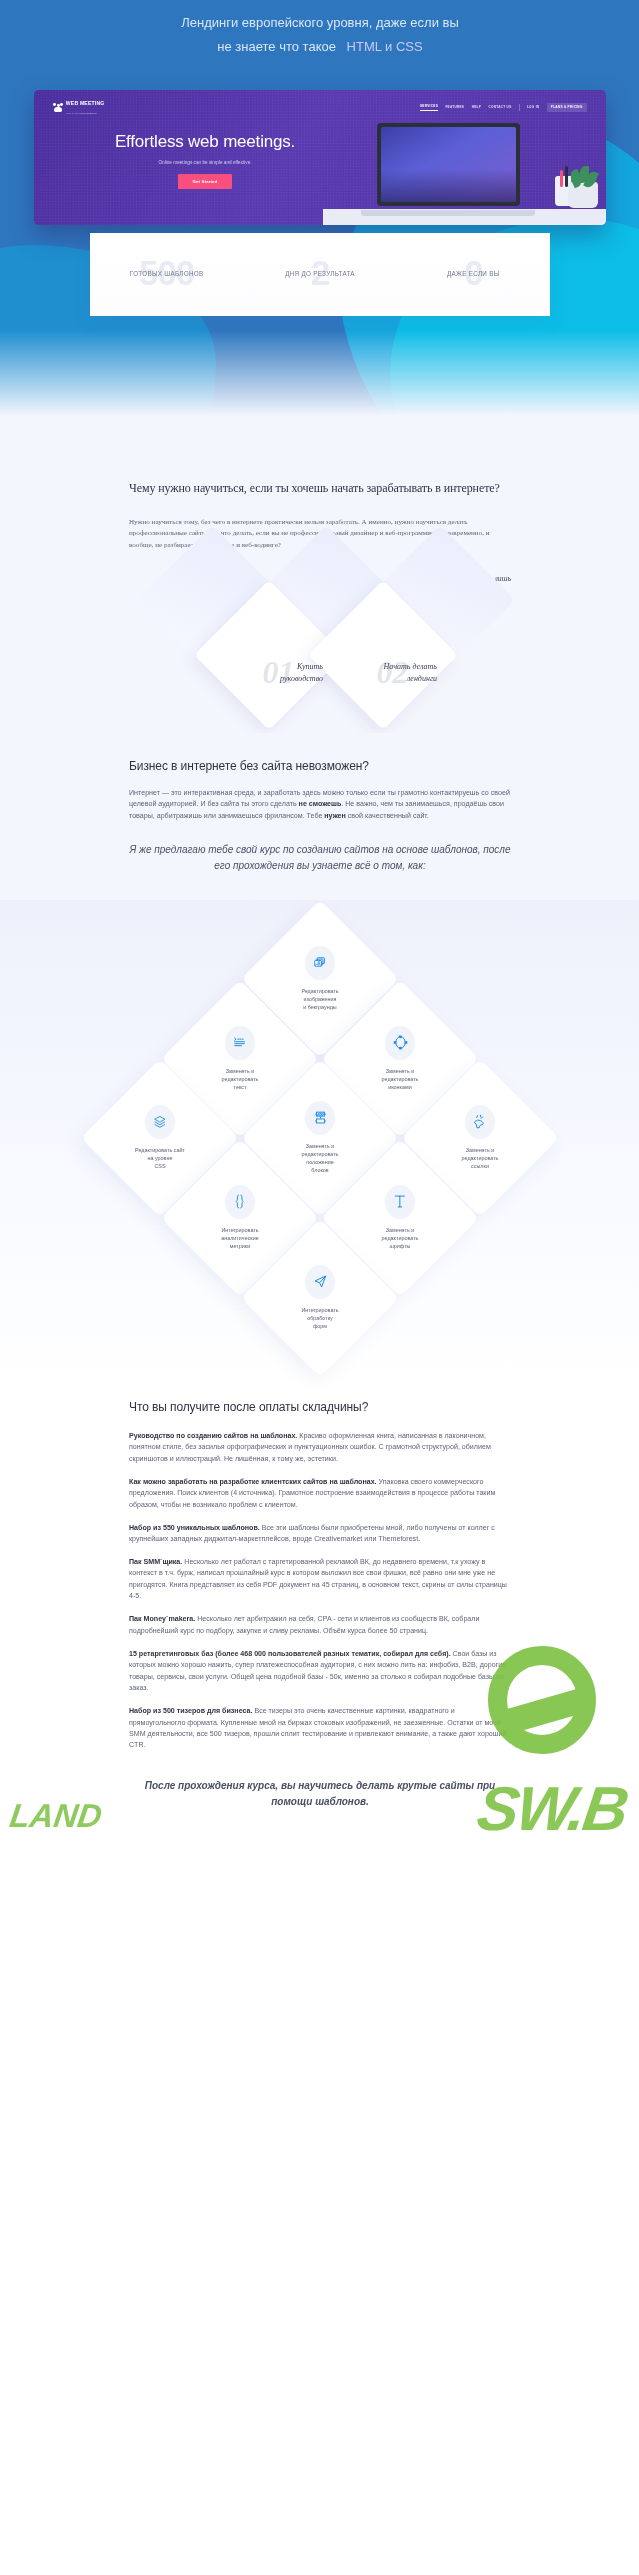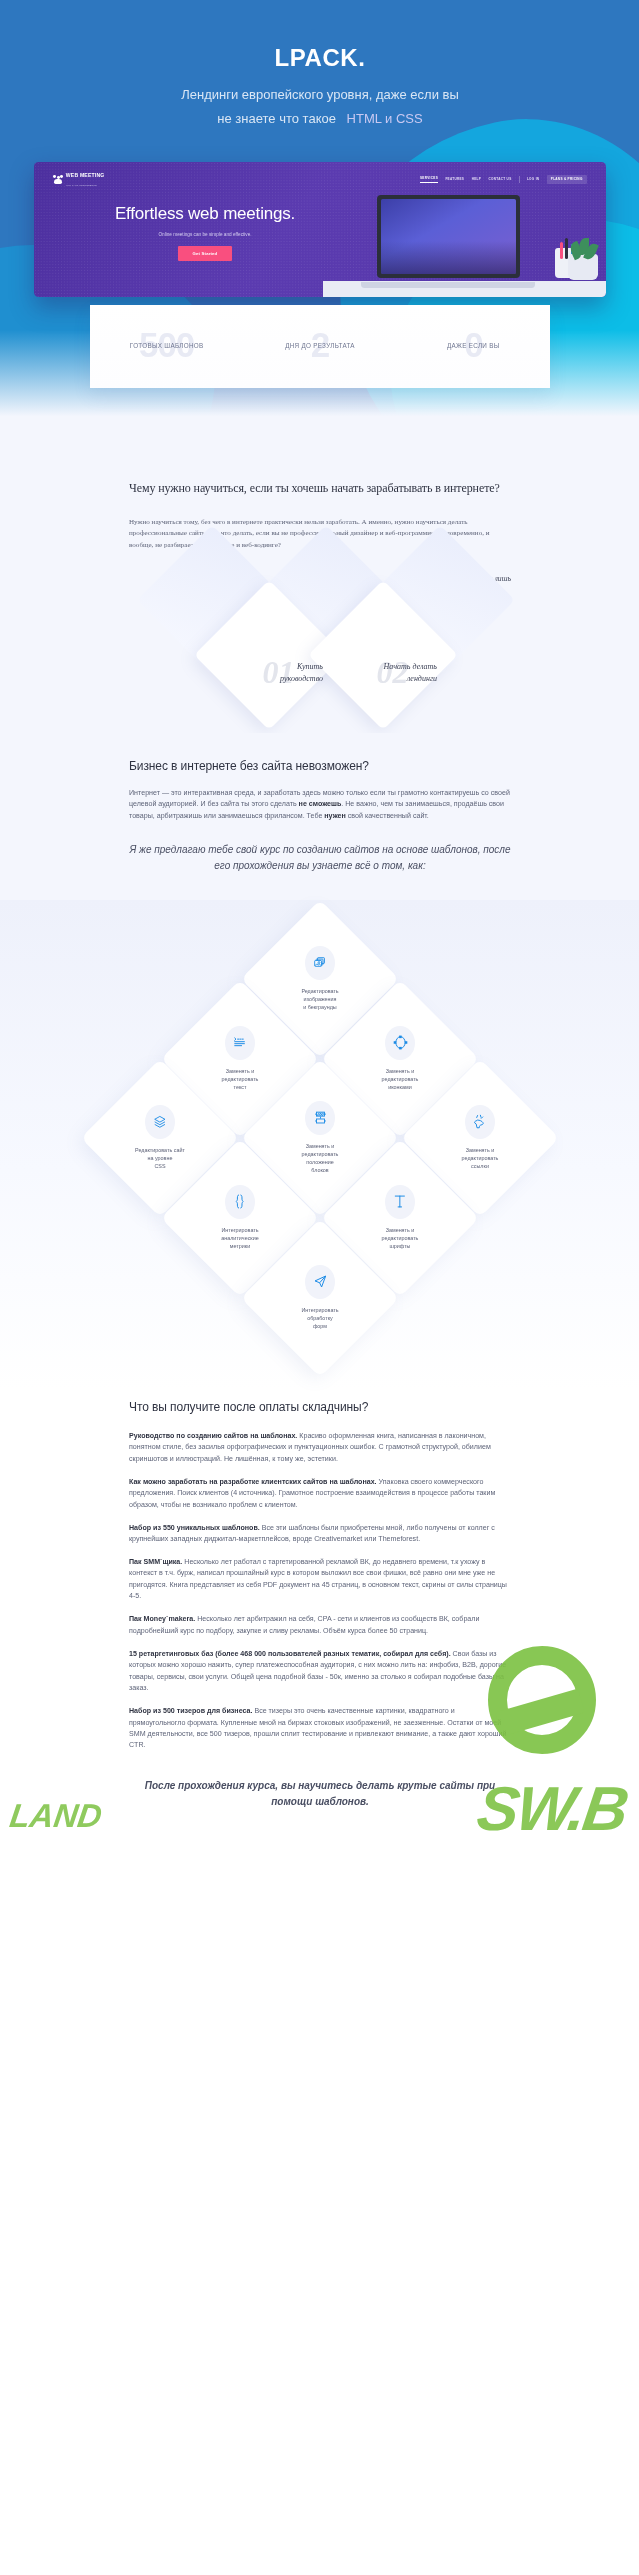--- a/index.html
+++ b/index.html
@@ -309,21 +309,20 @@
 <body>
 
 <div class="page">
 
   <section class="hero">
     <div class="hero-wave-c"></div>
     <div class="hero-wave-a"></div>
     <div class="hero-wave-b"></div>
 
     <div class="hero-inner">
-      <div class="brand-title">LPACK.</div>
       <div class="brand-sub">
         <span>Лендинги европейского уровня, даже если вы</span><br>
         <span>не знаете что такое </span><span class="hl">HTML и CSS</span>
       </div>
 
       <div class="mock">
 
         <div class="mock-nav">
           <div class="mock-logo">
             <span class="mock-logo-mark">

